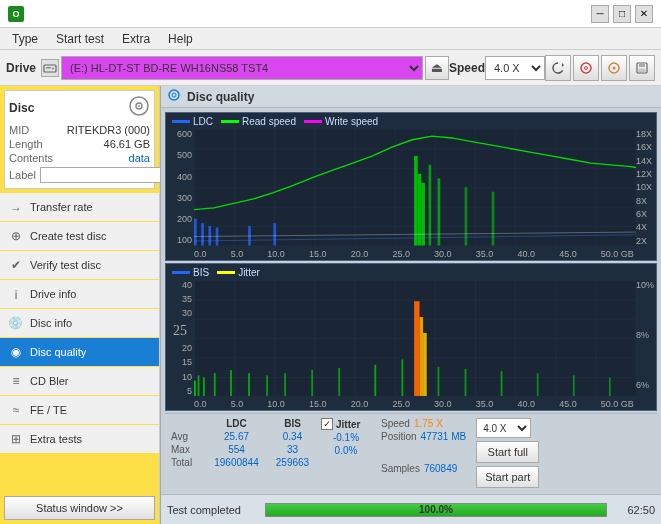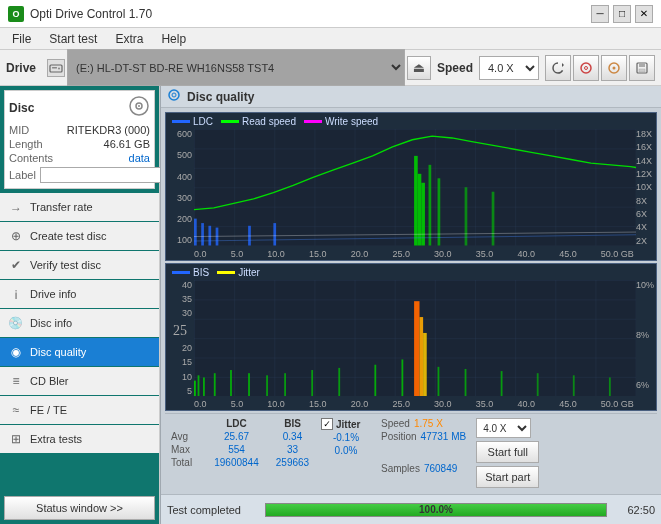--- a/index.html
+++ b/index.html
@@ -34,29 +34,28 @@
     }
     .menu-item { padding: 2px 8px; font-size: 12px; cursor: pointer; color: #333; }
 
     
     .drive-bar {
       background: #f0f0f0;
       height: 36px;
       display: flex;
       align-items: center;
       padding: 0 6px;
-      gap: 6px;
       border-bottom: 1px solid #ccc;
     }
     .drive-label { font-size: 12px; font-weight: bold; color: #333; min-width: 35px; }
     .drive-select-wrap { display: flex; align-items: center; gap: 2px; flex: 1; }
     .drive-select {
       flex: 1;
-      height: 37px;
-      background: #a3a3a3;
+      height: 24px;
+      background: #d946ef;
       border: 1px solid #aaa;
       font-size: 11px;
       padding: 0 4px;
       color: #333;
     }
     .drive-icon-btn {
       width: 24px; height: 24px; border: 1px solid #aaa; background: linear-gradient(to bottom, #fff, #ddd);
       display: flex; align-items: center; justify-content: center; cursor: pointer; font-size: 13px; color: #555;
     }
     .speed-label { font-size: 12px; font-weight: bold; color: #333; }
@@ -73,21 +72,21 @@
     .main-content {
       display: flex;
       height: calc(524px - 28px - 22px - 36px);
       background: #f0f0f0;
     }
 
     
     .sidebar {
       width: 160px;
       min-width: 160px;
-      background: #0f766e;
+      background: #fde047;
       border-right: 1px solid #ccc;
       display: flex;
       flex-direction: column;
     }
 
     
     .disc-info-panel {
       background: white;
       border: 1px solid #ccc;
       margin: 4px 4px 2px 4px;
@@ -200,31 +199,30 @@
       background: #c8d0d8;
       border-left: 1px solid #a0a8b0;
     }
   </style>
 </head>
 <body>
 
 <div class="title-bar">
   <div class="title-bar-left">
     <div class="title-bar-icon">O</div>
-    <span class="title-bar-text">Opti Drive Control 1.70</span>
   </div>
   <div class="title-bar-controls">
     <div class="tb-btn">─</div>
     <div class="tb-btn">□</div>
     <div class="tb-btn close">✕</div>
   </div>
 </div>
 
 <div class="menu-bar">
-  <span class="menu-item">File</span>
+  <span class="menu-item">Type</span>
   <span class="menu-item">Start test</span>
   <span class="menu-item">Extra</span>
   <span class="menu-item">Help</span>
 </div>
 
 <div class="drive-bar">
   <span class="drive-label">Drive</span>
   <div class="drive-select-wrap">
     <div style="width:18px;height:18px;background:#e0e0e0;border:1px solid #aaa;display:flex;align-items:center;justify-content:center;">
       <svg width="14" height="14" viewBox="0 0 14 14">

